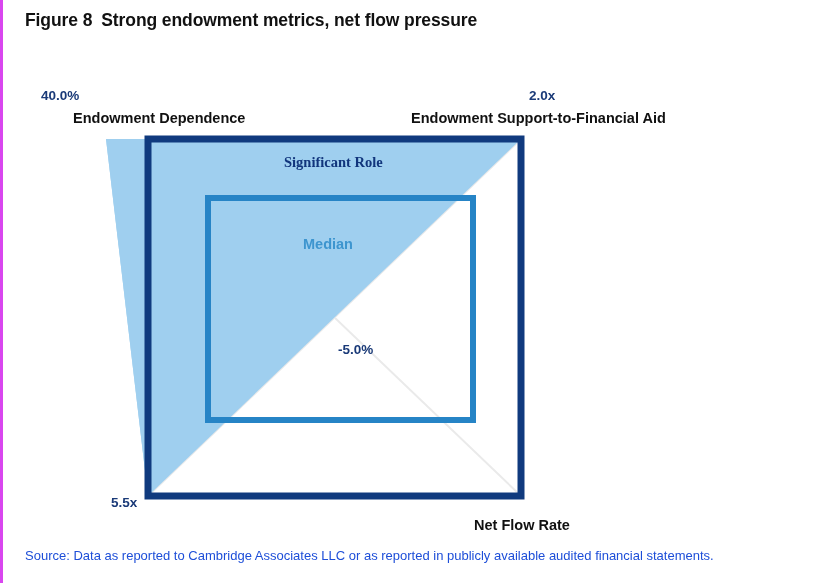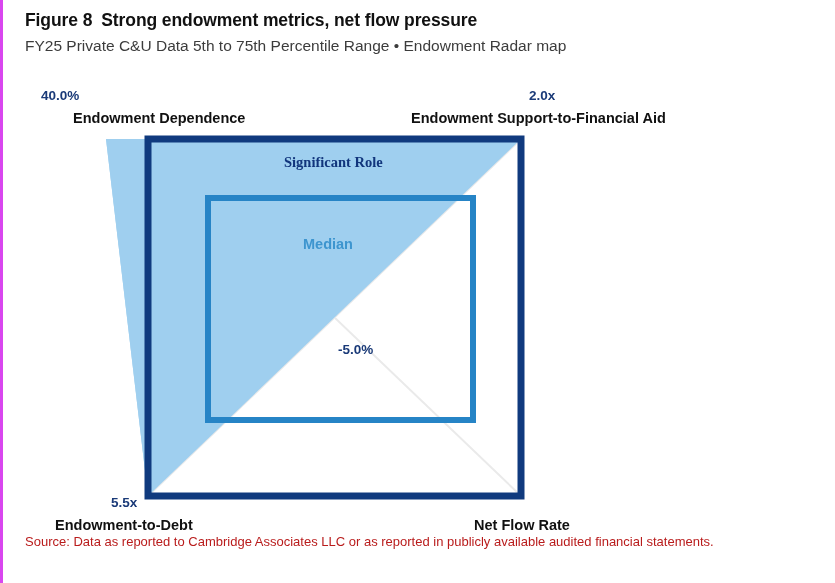--- a/index.html
+++ b/index.html
@@ -84,36 +84,35 @@
   .lab-top-right  { left: 408px; top: 30px; }
   .val-bottom-left { left: 108px; top: 415px; }
   .lab-bottom-left { left: 52px;  top: 437px; }
   .val-bottom-right { left: 335px; top: 262px; }
   .lab-bottom-right { left: 471px; top: 437px; }
   .lab-significant { left: 281px; top: 74px; font-family: Liberation Serif, serif; }
   .lab-median      { left: 300px; top: 133px; }
   .source {
     position: absolute;
     left: 22px;
-    top: 534px;
+    top: 548px;
     font-size: 13px;
-    color: #b91c1c;
+    color: #1d4ed8;
     white-space: nowrap;
   }
 </style>
 </head>
 <body>
 
 <div class="figure-root">
 
   <div class="header">
     <div class="title-line">
       <span class="title-figno">Figure 8</span><span>Strong endowment metrics, net flow pressure</span>
     </div>
-    <div class="subtitle-line">FY25 Private C&amp;U Data 5th to 75th Percentile Range • Endowment Radar map</div>
   </div>
 
   <div class="plot">
     <svg width="835" height="455" viewBox="0 0 835 455">
 
       <g>
         <line x1="145" y1="59" x2="518" y2="416" stroke="#eaeaea" stroke-width="2"></line>
         <line x1="518" y1="59" x2="145" y2="416" stroke="#eaeaea" stroke-width="2"></line>
       </g>
 
@@ -126,21 +125,20 @@
       <rect x="205" y="118" width="265" height="222" fill="none" stroke="#2684c6" stroke-width="6"></rect>
     </svg>
 
     <span class="axis-value val-top-left">40.0%</span>
     <span class="axis-label lab-top-left">Endowment Dependence</span>
 
     <span class="axis-value val-top-right">2.0x</span>
     <span class="axis-label lab-top-right">Endowment Support-to-Financial Aid</span>
 
     <span class="axis-value val-bottom-left">5.5x</span>
-    <span class="axis-label lab-bottom-left">Endowment-to-Debt</span>
 
     <span class="axis-value val-bottom-right">-5.0%</span>
     <span class="axis-label lab-bottom-right">Net Flow Rate</span>
 
     <span class="series-label series-outer-label lab-significant">Significant Role</span>
     <span class="series-label series-inner-label lab-median">Median</span>
   </div>
 
   <div class="source">Source: Data as reported to Cambridge Associates LLC or as reported in publicly available audited financial statements.</div>
 

